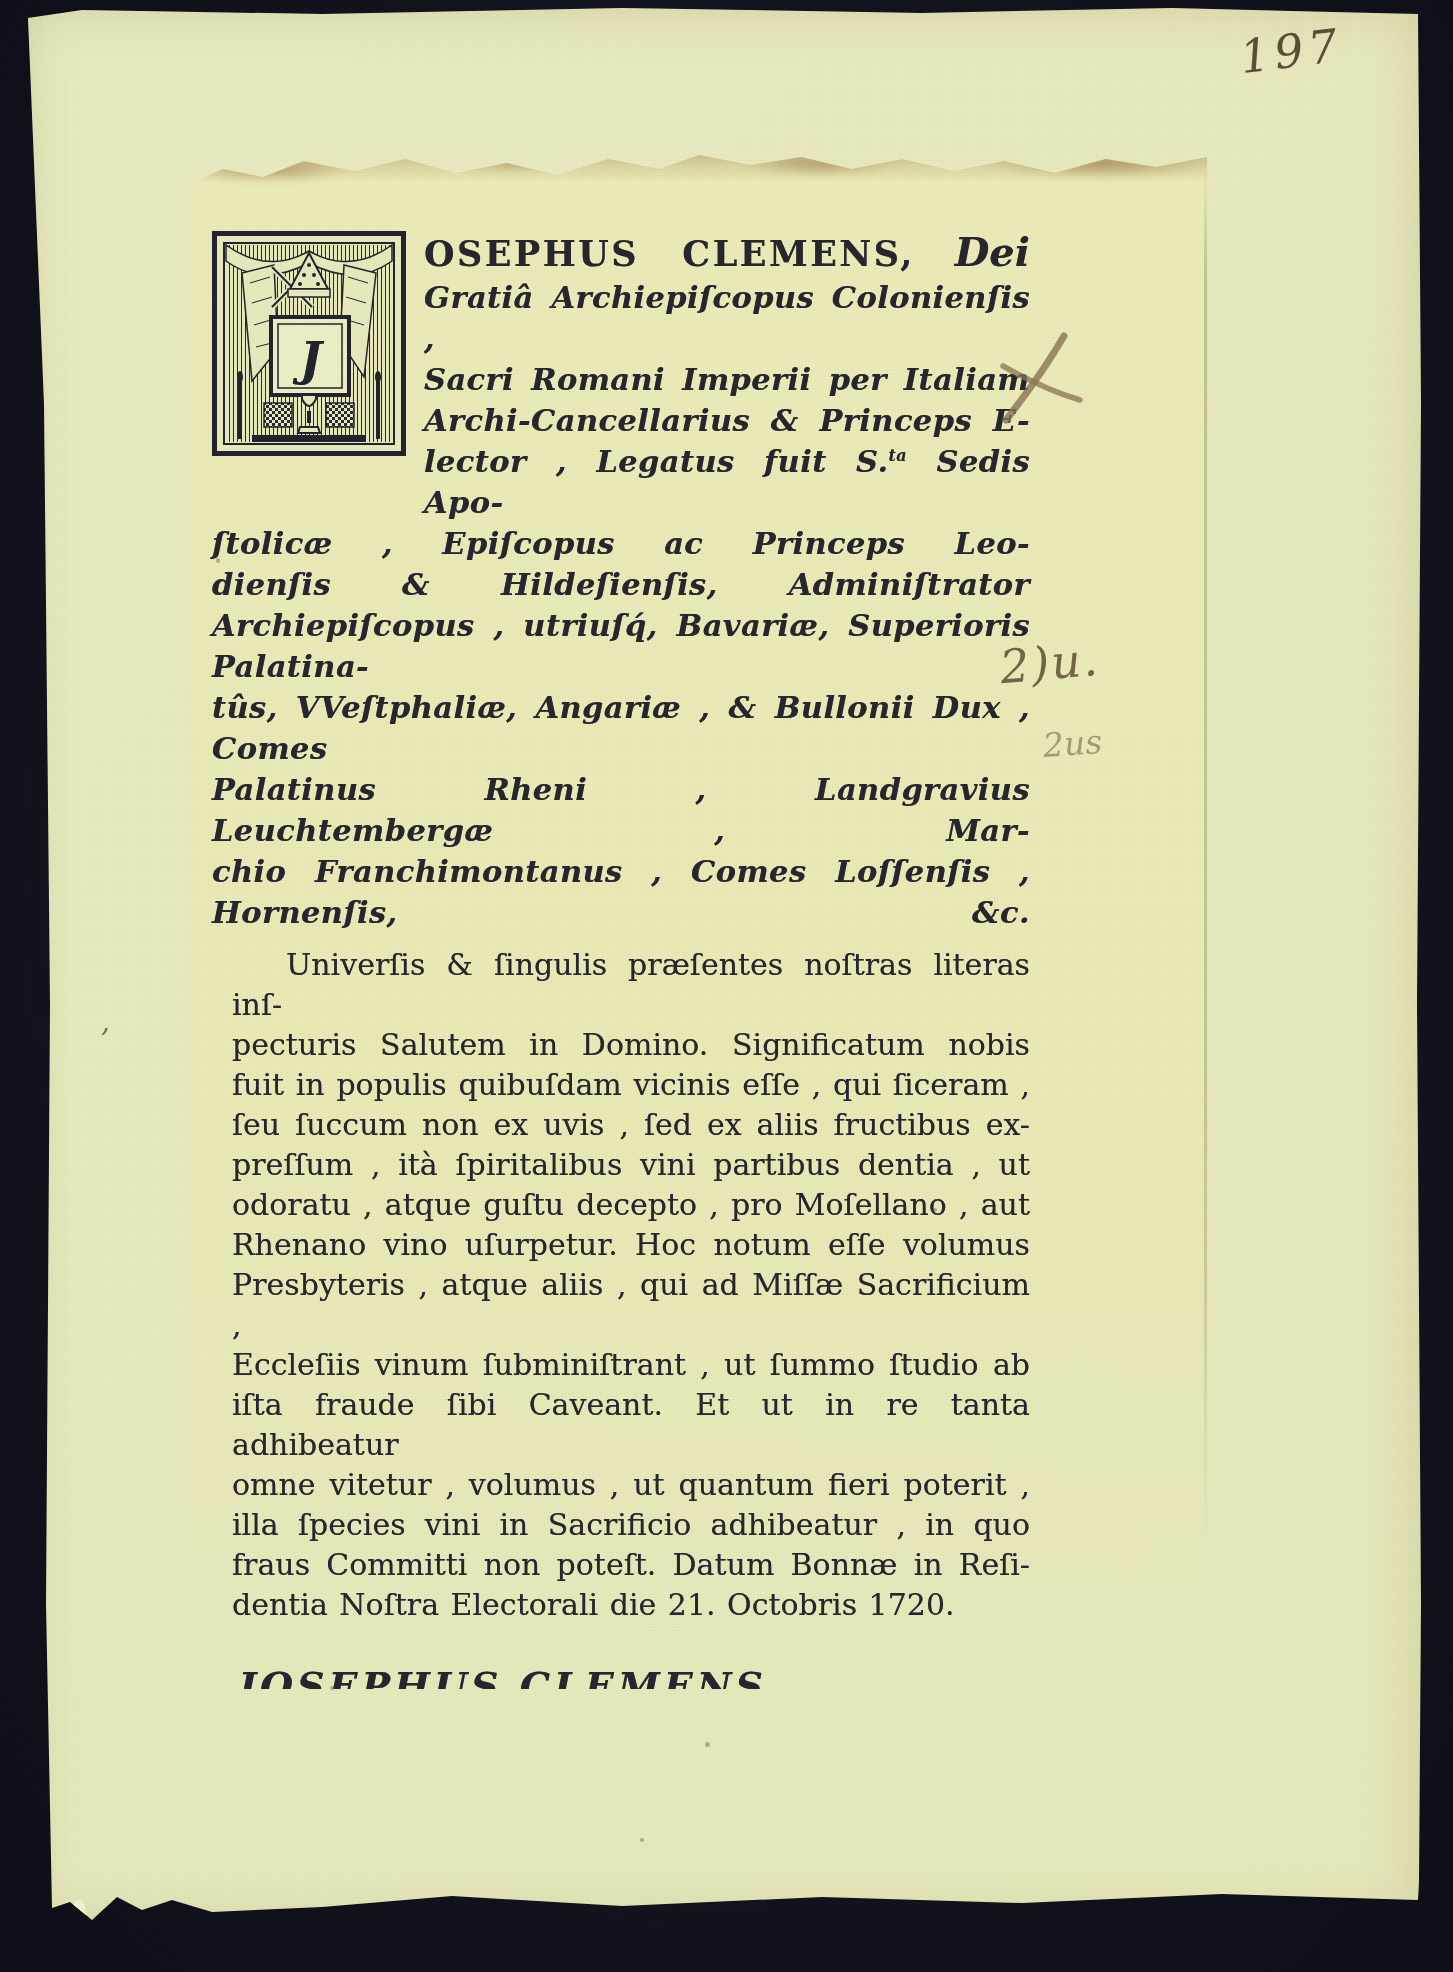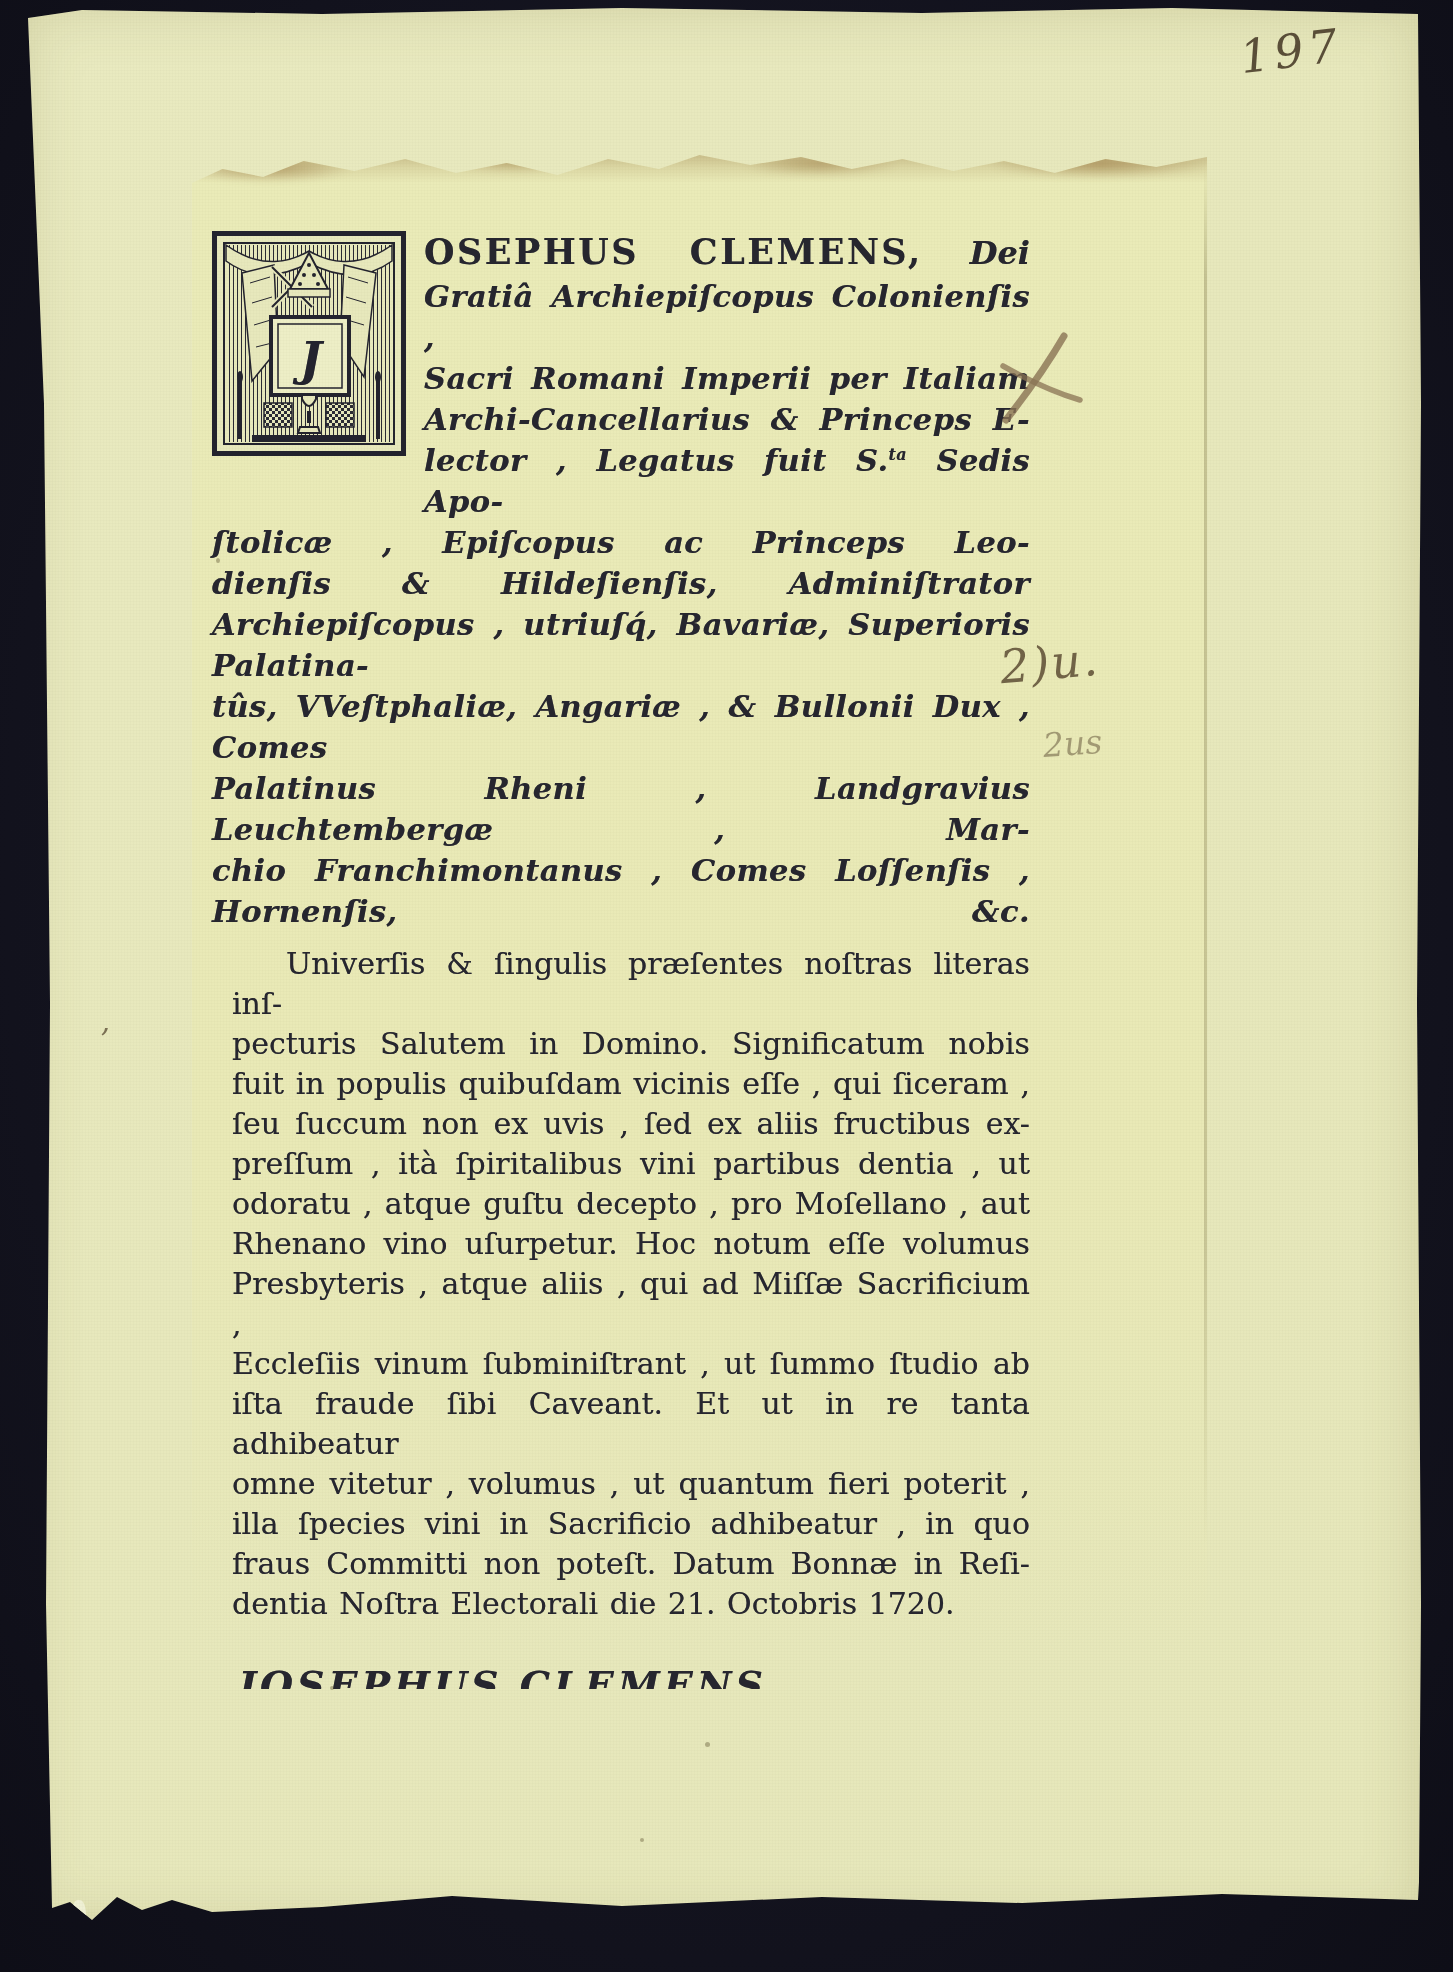--- a/index.html
+++ b/index.html
@@ -35,21 +35,21 @@
   .tp3{left:548px;top:2px;width:160px;height:26px;background:radial-gradient(ellipse,rgba(140,100,45,.42),transparent 70%);}
   .tp4{left:795px;top:0;width:225px;height:30px;background:radial-gradient(ellipse,rgba(140,100,45,.5),transparent 70%);}
   .slip-edge{position:absolute;right:0;top:18px;width:3px;height:1380px;
         background:linear-gradient(180deg,transparent,rgba(110,100,58,.30) 8%,rgba(110,100,58,.26) 78%,transparent);}
   
   .print-col{position:relative;margin-left:20px;width:818px;padding-top:80px;color:#26262f;
         text-shadow:0 0 .5px rgba(40,40,52,.55);}
   .woodcut{float:left;width:194px;height:225px;margin:2px 18px 36px 0;}
   .hdr-first{font-size:35px;line-height:46px;text-align:justify;text-align-last:justify;white-space:nowrap;overflow:visible;}
   .hdr-first .caps{letter-spacing:2.5px;font-weight:bold;font-stretch:normal;}
-  .hdr-first .dei{font-style:italic;font-size:32px;font-weight:bold;}
+  .hdr-first .dei{font-style:italic;font-size:40px;font-weight:bold;}
   .hdr-line{font-style:italic;font-size:30.5px;line-height:41px;font-weight:bold;
         text-align:justify;text-align-last:justify;letter-spacing:.4px;word-spacing:2px;}
   sup.hsup{font-size:16px;vertical-align:super;line-height:0;}
   .body-block{margin-top:12px;}
   .body-line{font-size:30px;line-height:40px;text-align:justify;text-align-last:justify;word-spacing:2px;margin-left:20px;}
   .body-line.first{text-indent:54px;}
   .body-line.last{text-align-last:left;}
   .sig-name{margin-top:38px;margin-left:26px;font-style:italic;font-weight:bold;
         font-size:38px;letter-spacing:4px;}
   .sig-title{margin-top:6px;font-style:italic;font-weight:bold;font-size:31px;letter-spacing:1px;}

